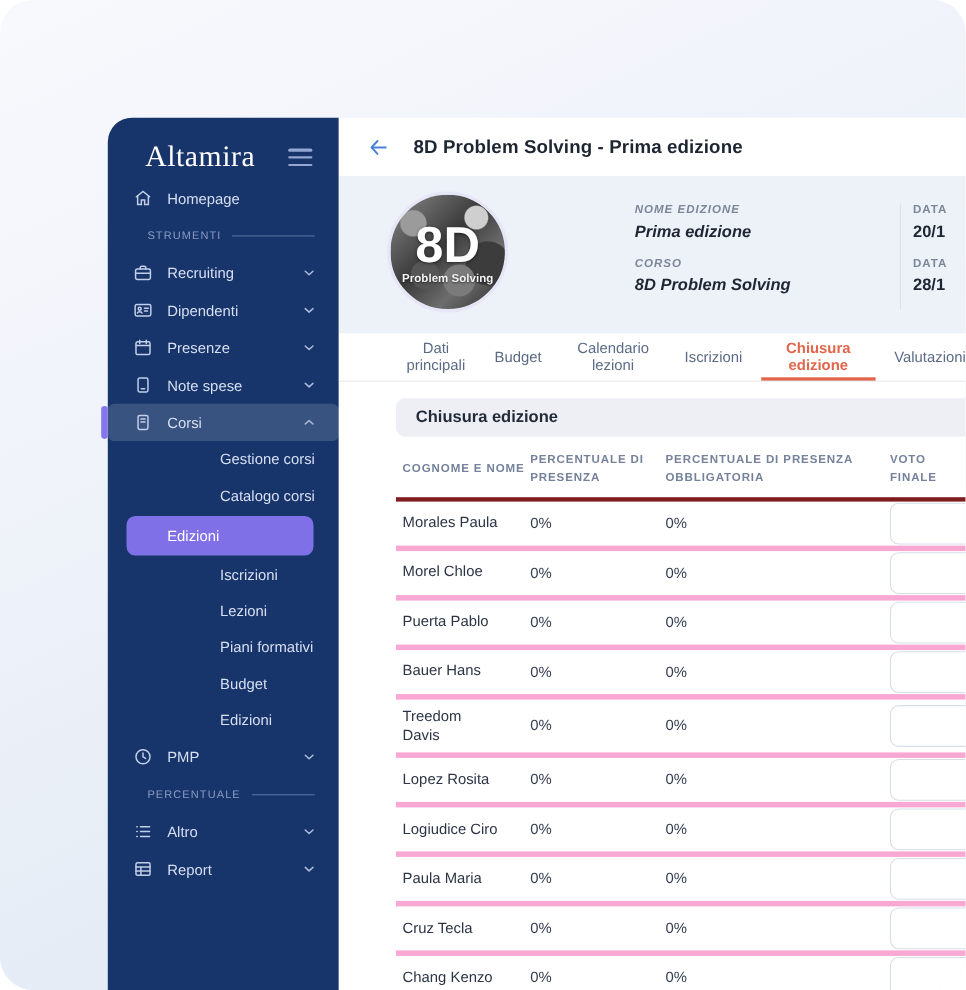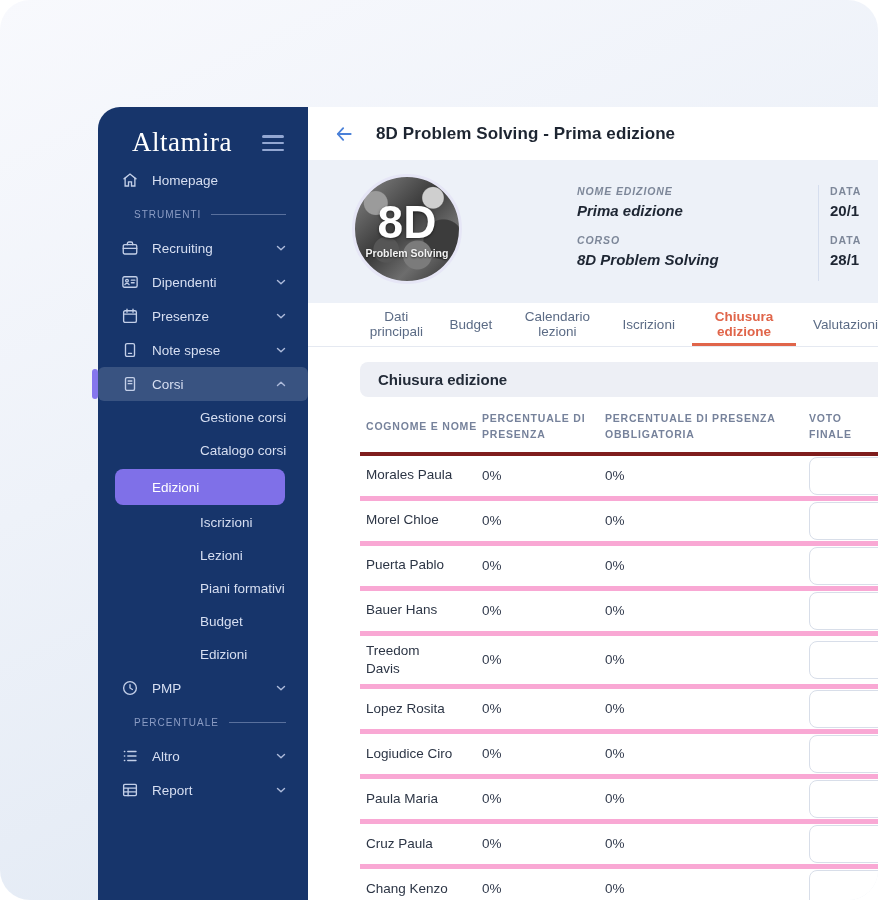--- a/index.html
+++ b/index.html
@@ -422,21 +422,21 @@
   <div class="tbl-row">
     <div class="td-name">Paula Maria</div>
     <div class="td-pct">0%</div>
     <div class="td-pct">0%</div>
     <div class="td-voto">
       <input type="text" value="" style="">
     </div>
   </div>
 
   <div class="tbl-row">
-    <div class="td-name">Cruz Paula</div>
+    <div class="td-name">Cruz Tecla</div>
     <div class="td-pct">0%</div>
     <div class="td-pct">0%</div>
     <div class="td-voto">
       <input type="text" value="" style="">
     </div>
   </div>
 
   <div class="tbl-row">
     <div class="td-name">Chang Kenzo</div>
     <div class="td-pct">0%</div>

